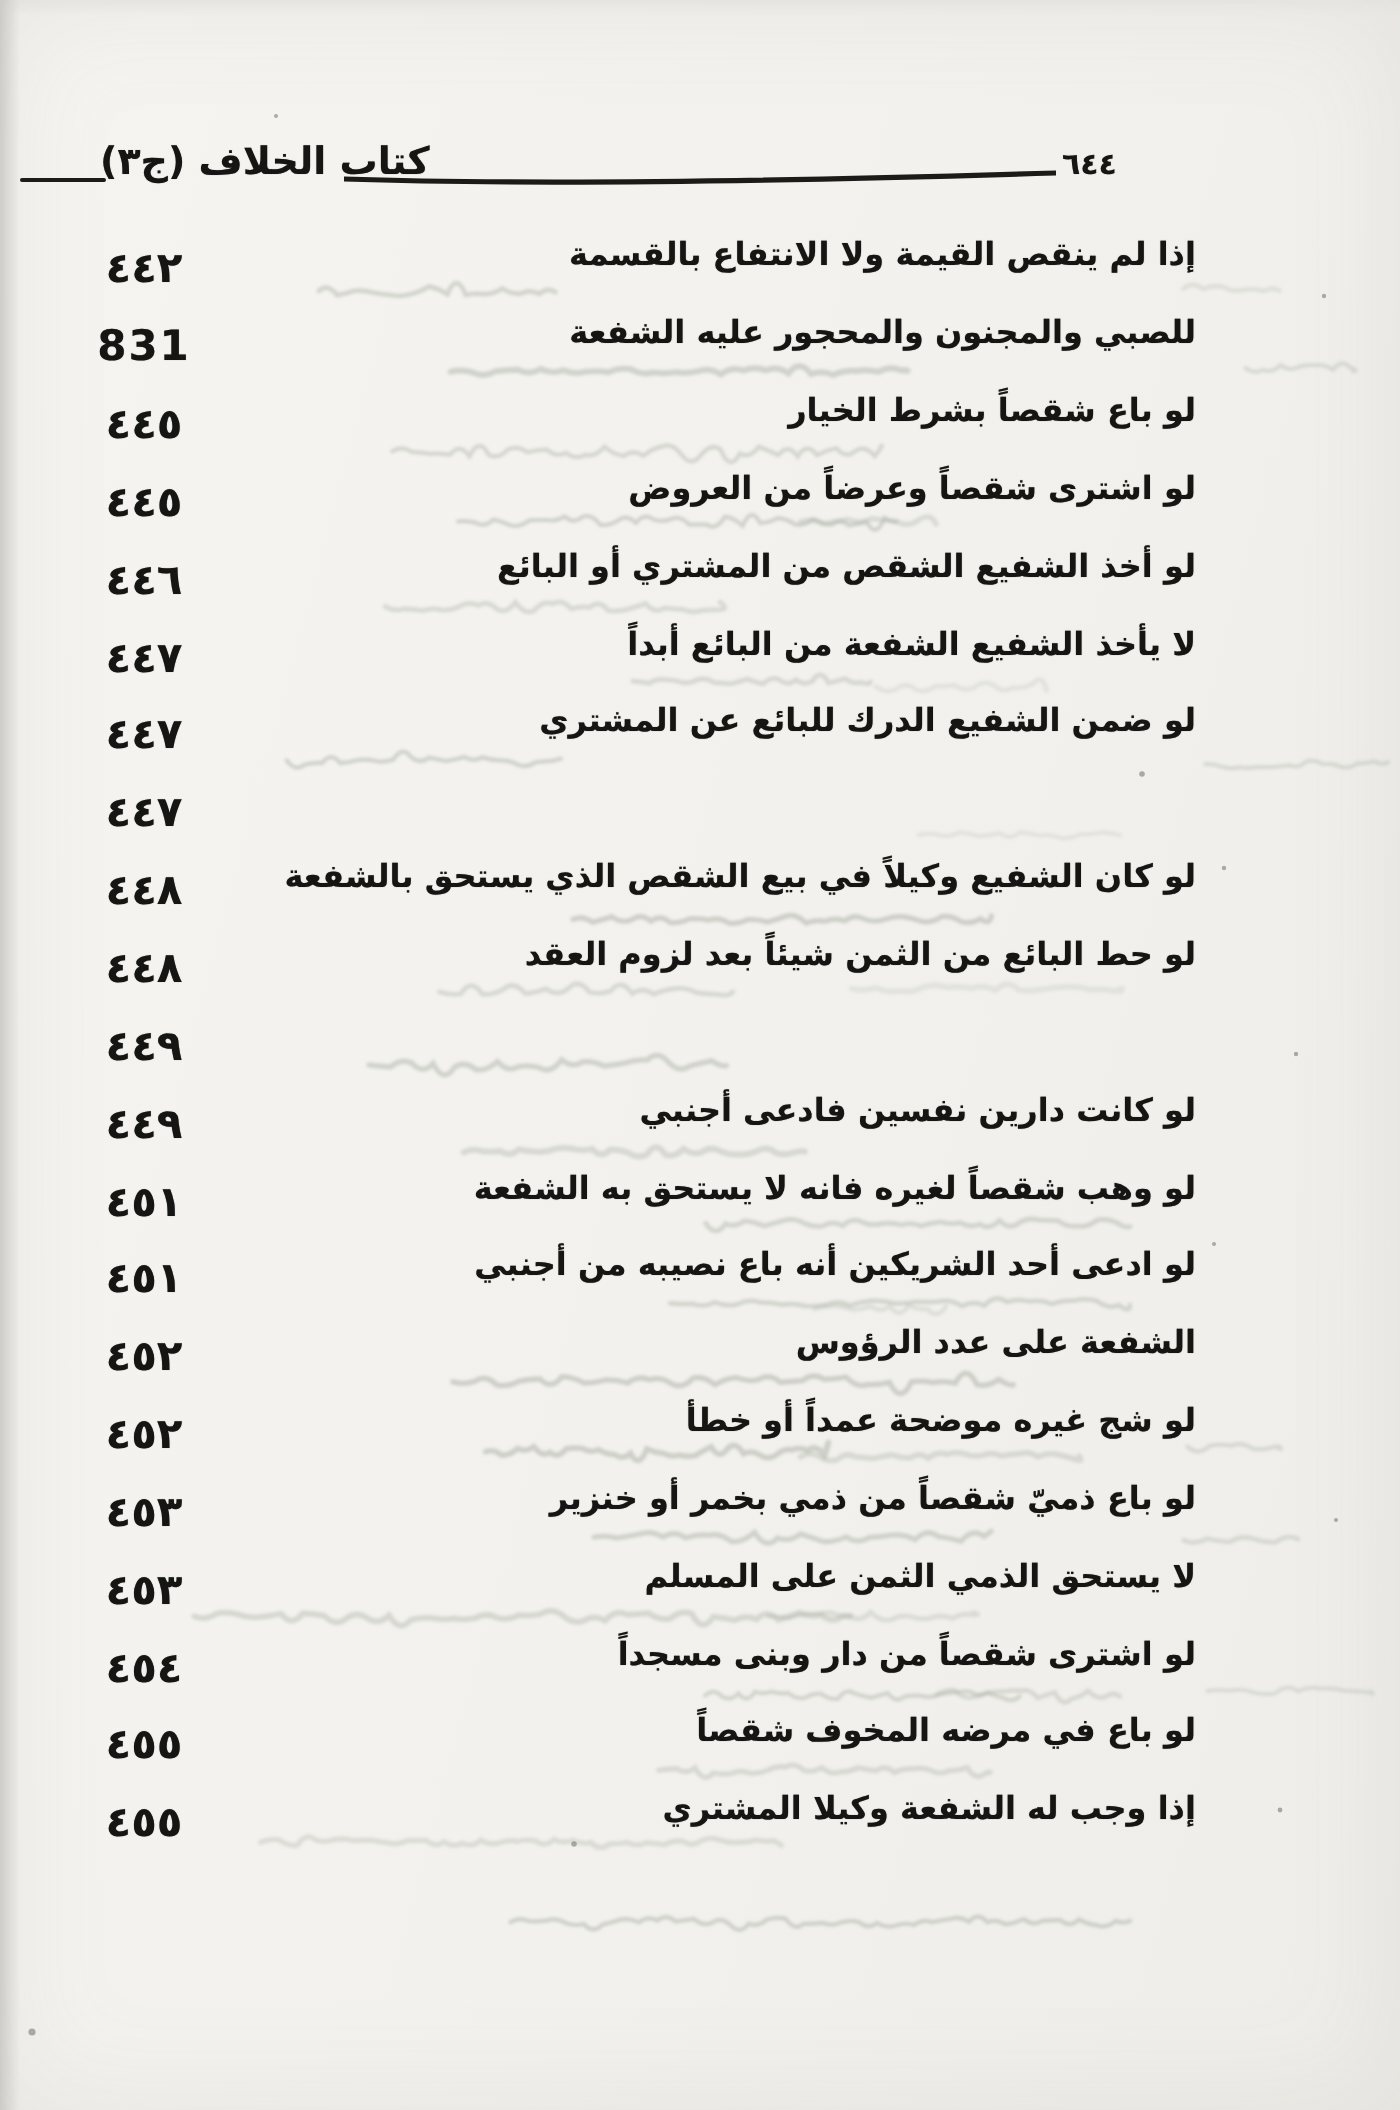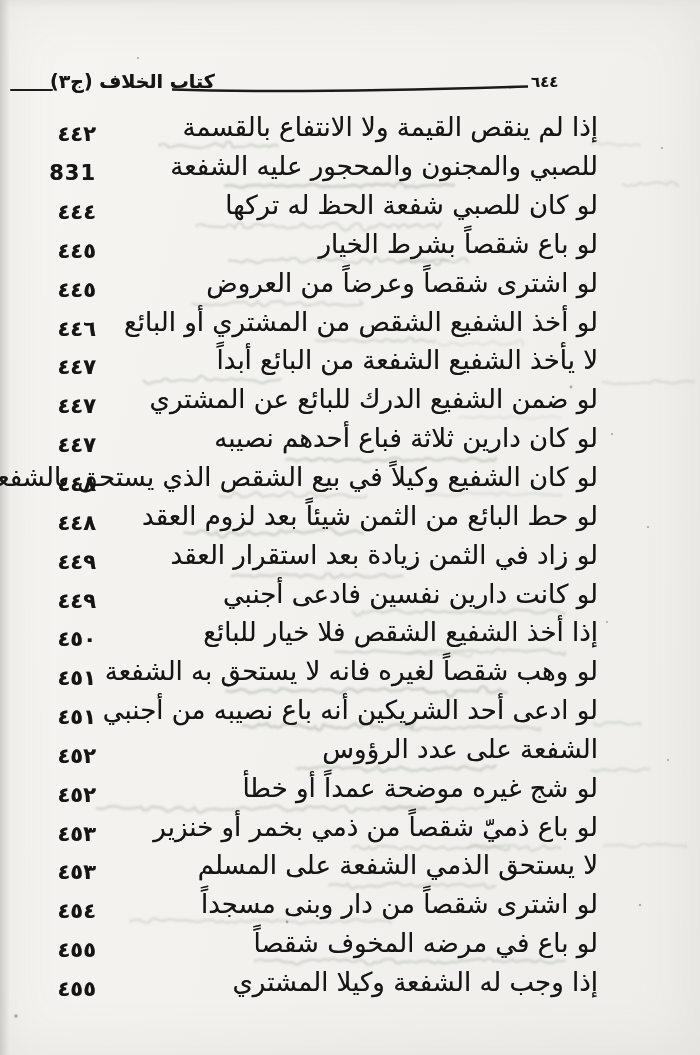--- a/index.html
+++ b/index.html
@@ -35,30 +35,30 @@
     text-shadow:0 0 .4px rgba(20,20,20,.5);
     letter-spacing:2px;
   }
 
   
   .toc{position:absolute;top:108px;left:0;right:0;}
   .toc-row{position:relative;height:38.85px;}
   .toc-row .num{
     position:absolute;left:48px;top:50%;
     transform:translateY(calc(-50% + 7px));
-    width:48px;text-align:right;
+    width:48px;text-align:center;
     font-size:21px;font-weight:600;color:#151514;
     letter-spacing:1px;
     text-shadow:0 0 .4px rgba(20,20,20,.55);
   }
   .toc-row .title{
     position:absolute;right:102px;top:50%;
     transform:translateY(-50%);
     direction:rtl;white-space:nowrap;
-    font-size:26px;font-weight:400;color:#161514;
+    font-size:16px;font-weight:700;color:#161514;
     text-shadow:0 0 .45px rgba(20,20,20,.55);
   }
 </style>
 </head>
 <body>
 
 <div class="page">
 
   <svg class="ghost-layer" id="ghosts" width="700" height="1055">
       <defs>
@@ -129,24 +129,20 @@
     <div class="toc" id="toc">
         <div class="toc-row">
           <span class="num">٤٤٢</span>
           <span class="title" dir="rtl">إذا لم ينقص القيمة ولا الانتفاع بالقسمة</span>
         </div>
         <div class="toc-row">
           <span class="num">831</span>
           <span class="title" dir="rtl">للصبي والمجنون والمحجور عليه الشفعة</span>
         </div>
         <div class="toc-row">
-          <span class="num">٤٤٤</span>
-          <span class="title" dir="rtl">لو كان للصبي شفعة الحظ له تركها</span>
-        </div>
-        <div class="toc-row">
           <span class="num">٤٤٥</span>
           <span class="title" dir="rtl">لو باع شقصاً بشرط الخيار</span>
         </div>
         <div class="toc-row">
           <span class="num">٤٤٥</span>
           <span class="title" dir="rtl">لو اشترى شقصاً وعرضاً من العروض</span>
         </div>
         <div class="toc-row">
           <span class="num">٤٤٦</span>
           <span class="title" dir="rtl">لو أخذ الشفيع الشقص من المشتري أو البائع</span>
@@ -154,43 +150,37 @@
         <div class="toc-row">
           <span class="num">٤٤٧</span>
           <span class="title" dir="rtl">لا يأخذ الشفيع الشفعة من البائع أبداً</span>
         </div>
         <div class="toc-row">
           <span class="num">٤٤٧</span>
           <span class="title" dir="rtl">لو ضمن الشفيع الدرك للبائع عن المشتري</span>
         </div>
         <div class="toc-row">
           <span class="num">٤٤٧</span>
-          <span class="title" dir="rtl">لو كان دارين ثلاثة فباع أحدهم نصيبه</span>
         </div>
         <div class="toc-row">
           <span class="num">٤٤٨</span>
           <span class="title" dir="rtl">لو كان الشفيع وكيلاً في بيع الشقص الذي يستحق بالشفعة</span>
         </div>
         <div class="toc-row">
           <span class="num">٤٤٨</span>
           <span class="title" dir="rtl">لو حط البائع من الثمن شيئاً بعد لزوم العقد</span>
         </div>
         <div class="toc-row">
           <span class="num">٤٤٩</span>
-          <span class="title" dir="rtl">لو زاد في الثمن زيادة بعد استقرار العقد</span>
         </div>
         <div class="toc-row">
           <span class="num">٤٤٩</span>
           <span class="title" dir="rtl">لو كانت دارين نفسين فادعى أجنبي</span>
         </div>
         <div class="toc-row">
-          <span class="num">٤٥٠</span>
-          <span class="title" dir="rtl">إذا أخذ الشفيع الشقص فلا خيار للبائع</span>
-        </div>
-        <div class="toc-row">
           <span class="num">٤٥١</span>
           <span class="title" dir="rtl">لو وهب شقصاً لغيره فانه لا يستحق به الشفعة</span>
         </div>
         <div class="toc-row">
           <span class="num">٤٥١</span>
           <span class="title" dir="rtl">لو ادعى أحد الشريكين أنه باع نصيبه من أجنبي</span>
         </div>
         <div class="toc-row">
           <span class="num">٤٥٢</span>
           <span class="title" dir="rtl">الشفعة على عدد الرؤوس</span>
@@ -198,21 +188,21 @@
         <div class="toc-row">
           <span class="num">٤٥٢</span>
           <span class="title" dir="rtl">لو شج غيره موضحة عمداً أو خطأ</span>
         </div>
         <div class="toc-row">
           <span class="num">٤٥٣</span>
           <span class="title" dir="rtl">لو باع ذميّ شقصاً من ذمي بخمر أو خنزير</span>
         </div>
         <div class="toc-row">
           <span class="num">٤٥٣</span>
-          <span class="title" dir="rtl">لا يستحق الذمي الشفعة على المسلم</span>
+          <span class="title" dir="rtl">لا يستحق الذمي الثمن على المسلم</span>
         </div>
         <div class="toc-row">
           <span class="num">٤٥٤</span>
           <span class="title" dir="rtl">لو اشترى شقصاً من دار وبنى مسجداً</span>
         </div>
         <div class="toc-row">
           <span class="num">٤٥٥</span>
           <span class="title" dir="rtl">لو باع في مرضه المخوف شقصاً</span>
         </div>
         <div class="toc-row">

